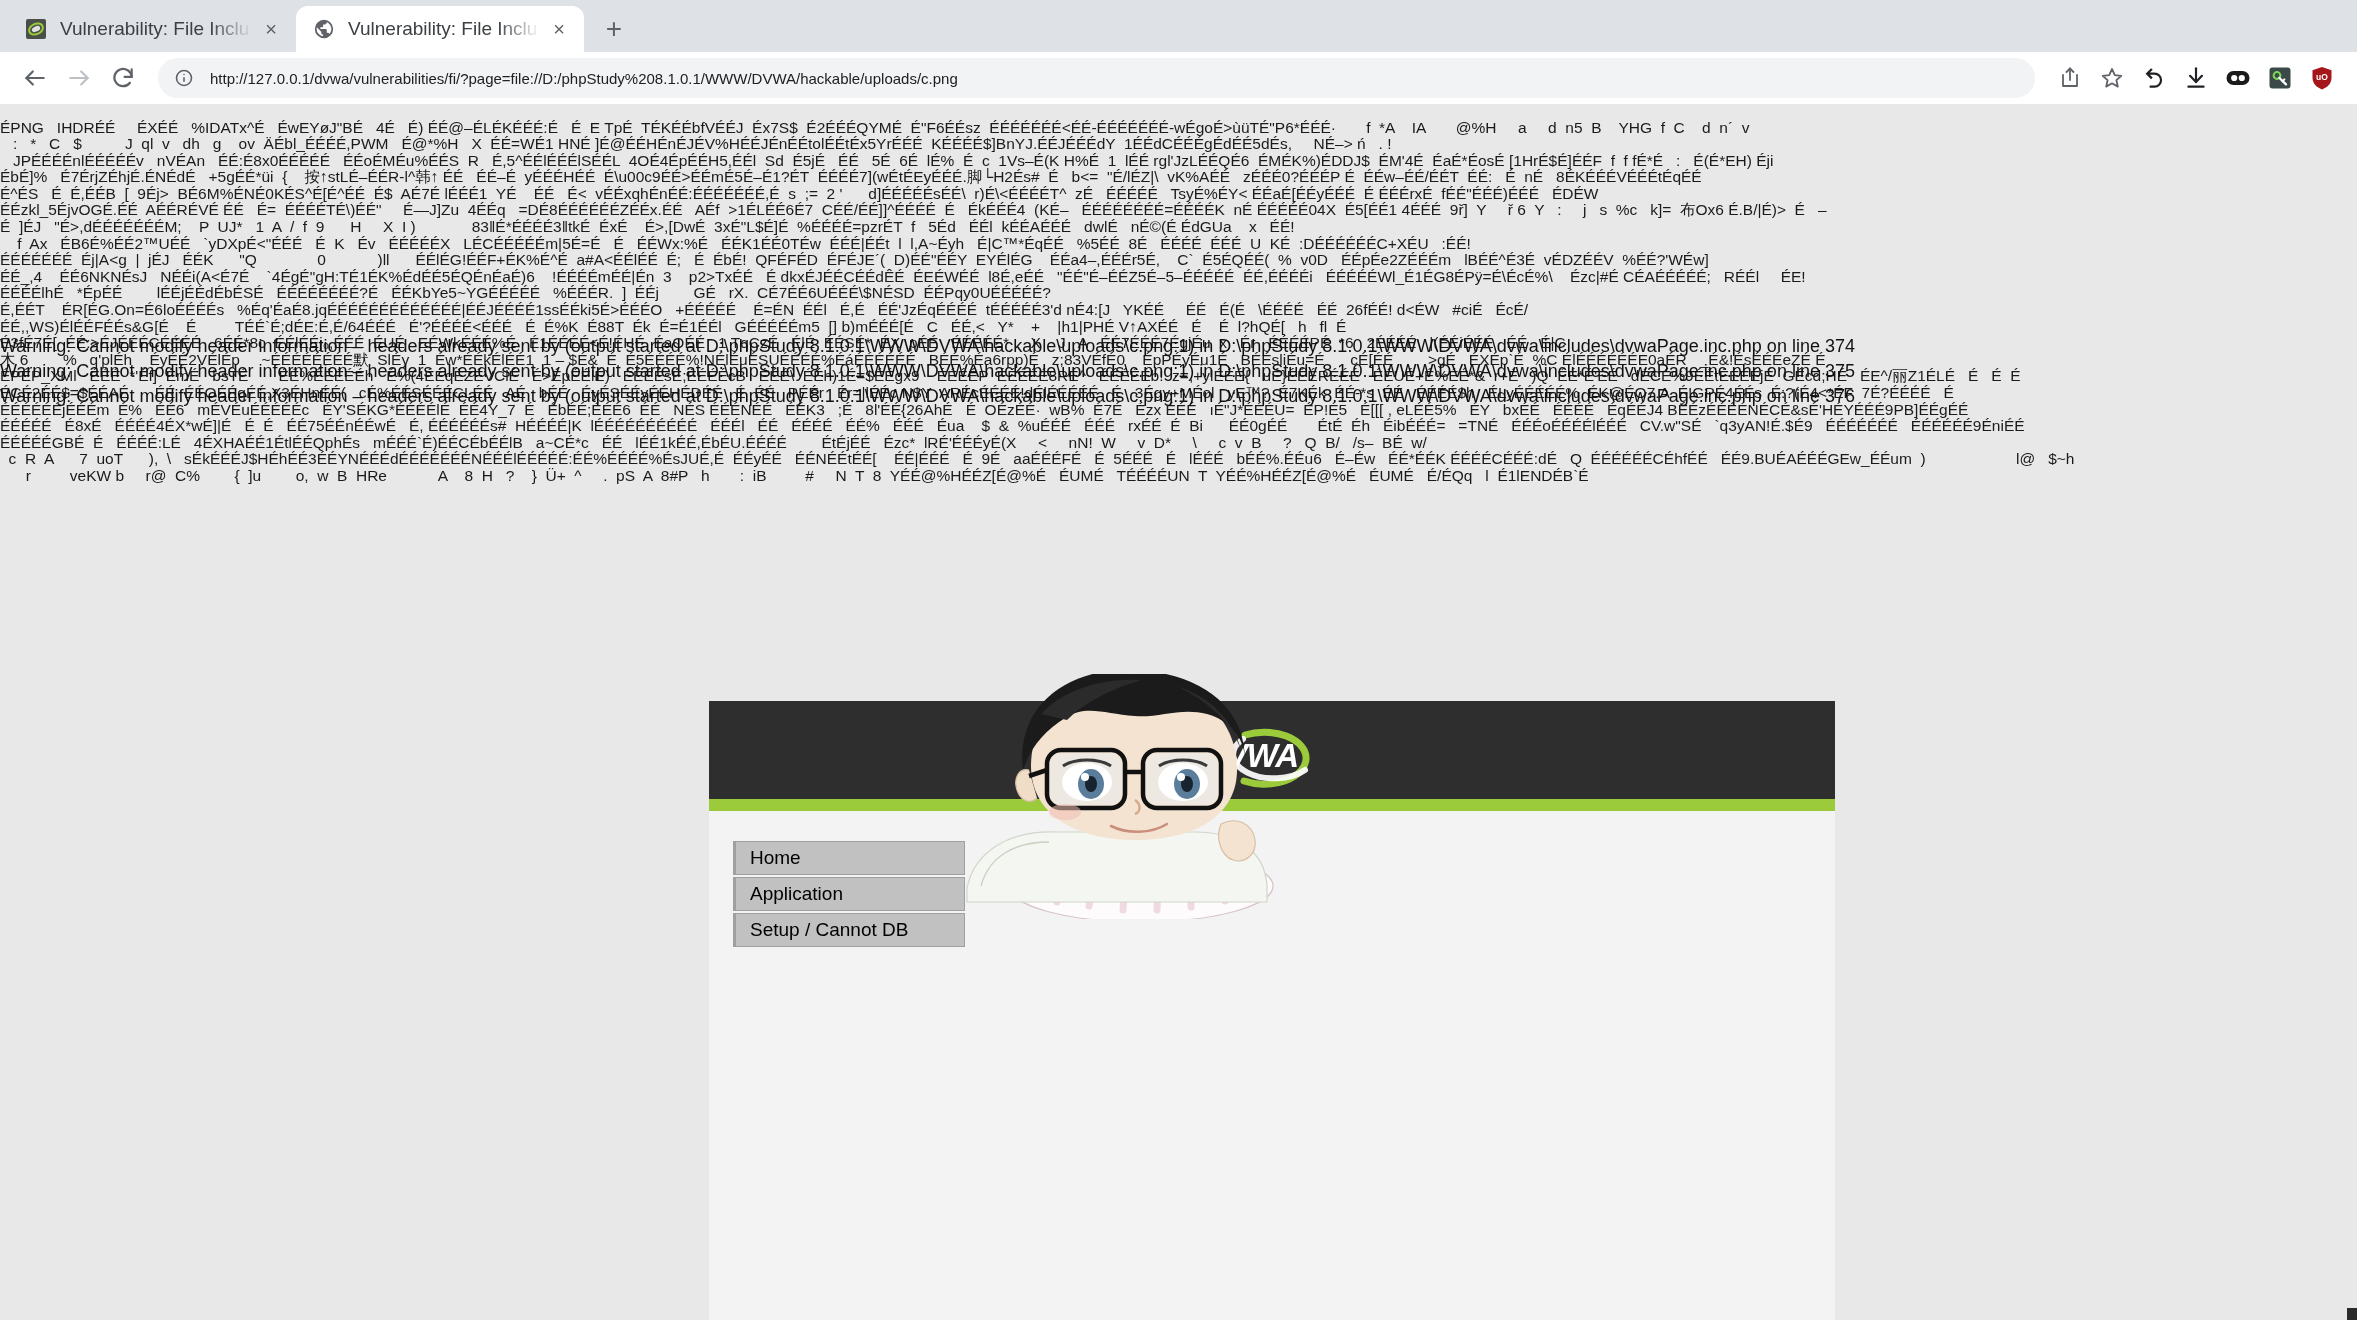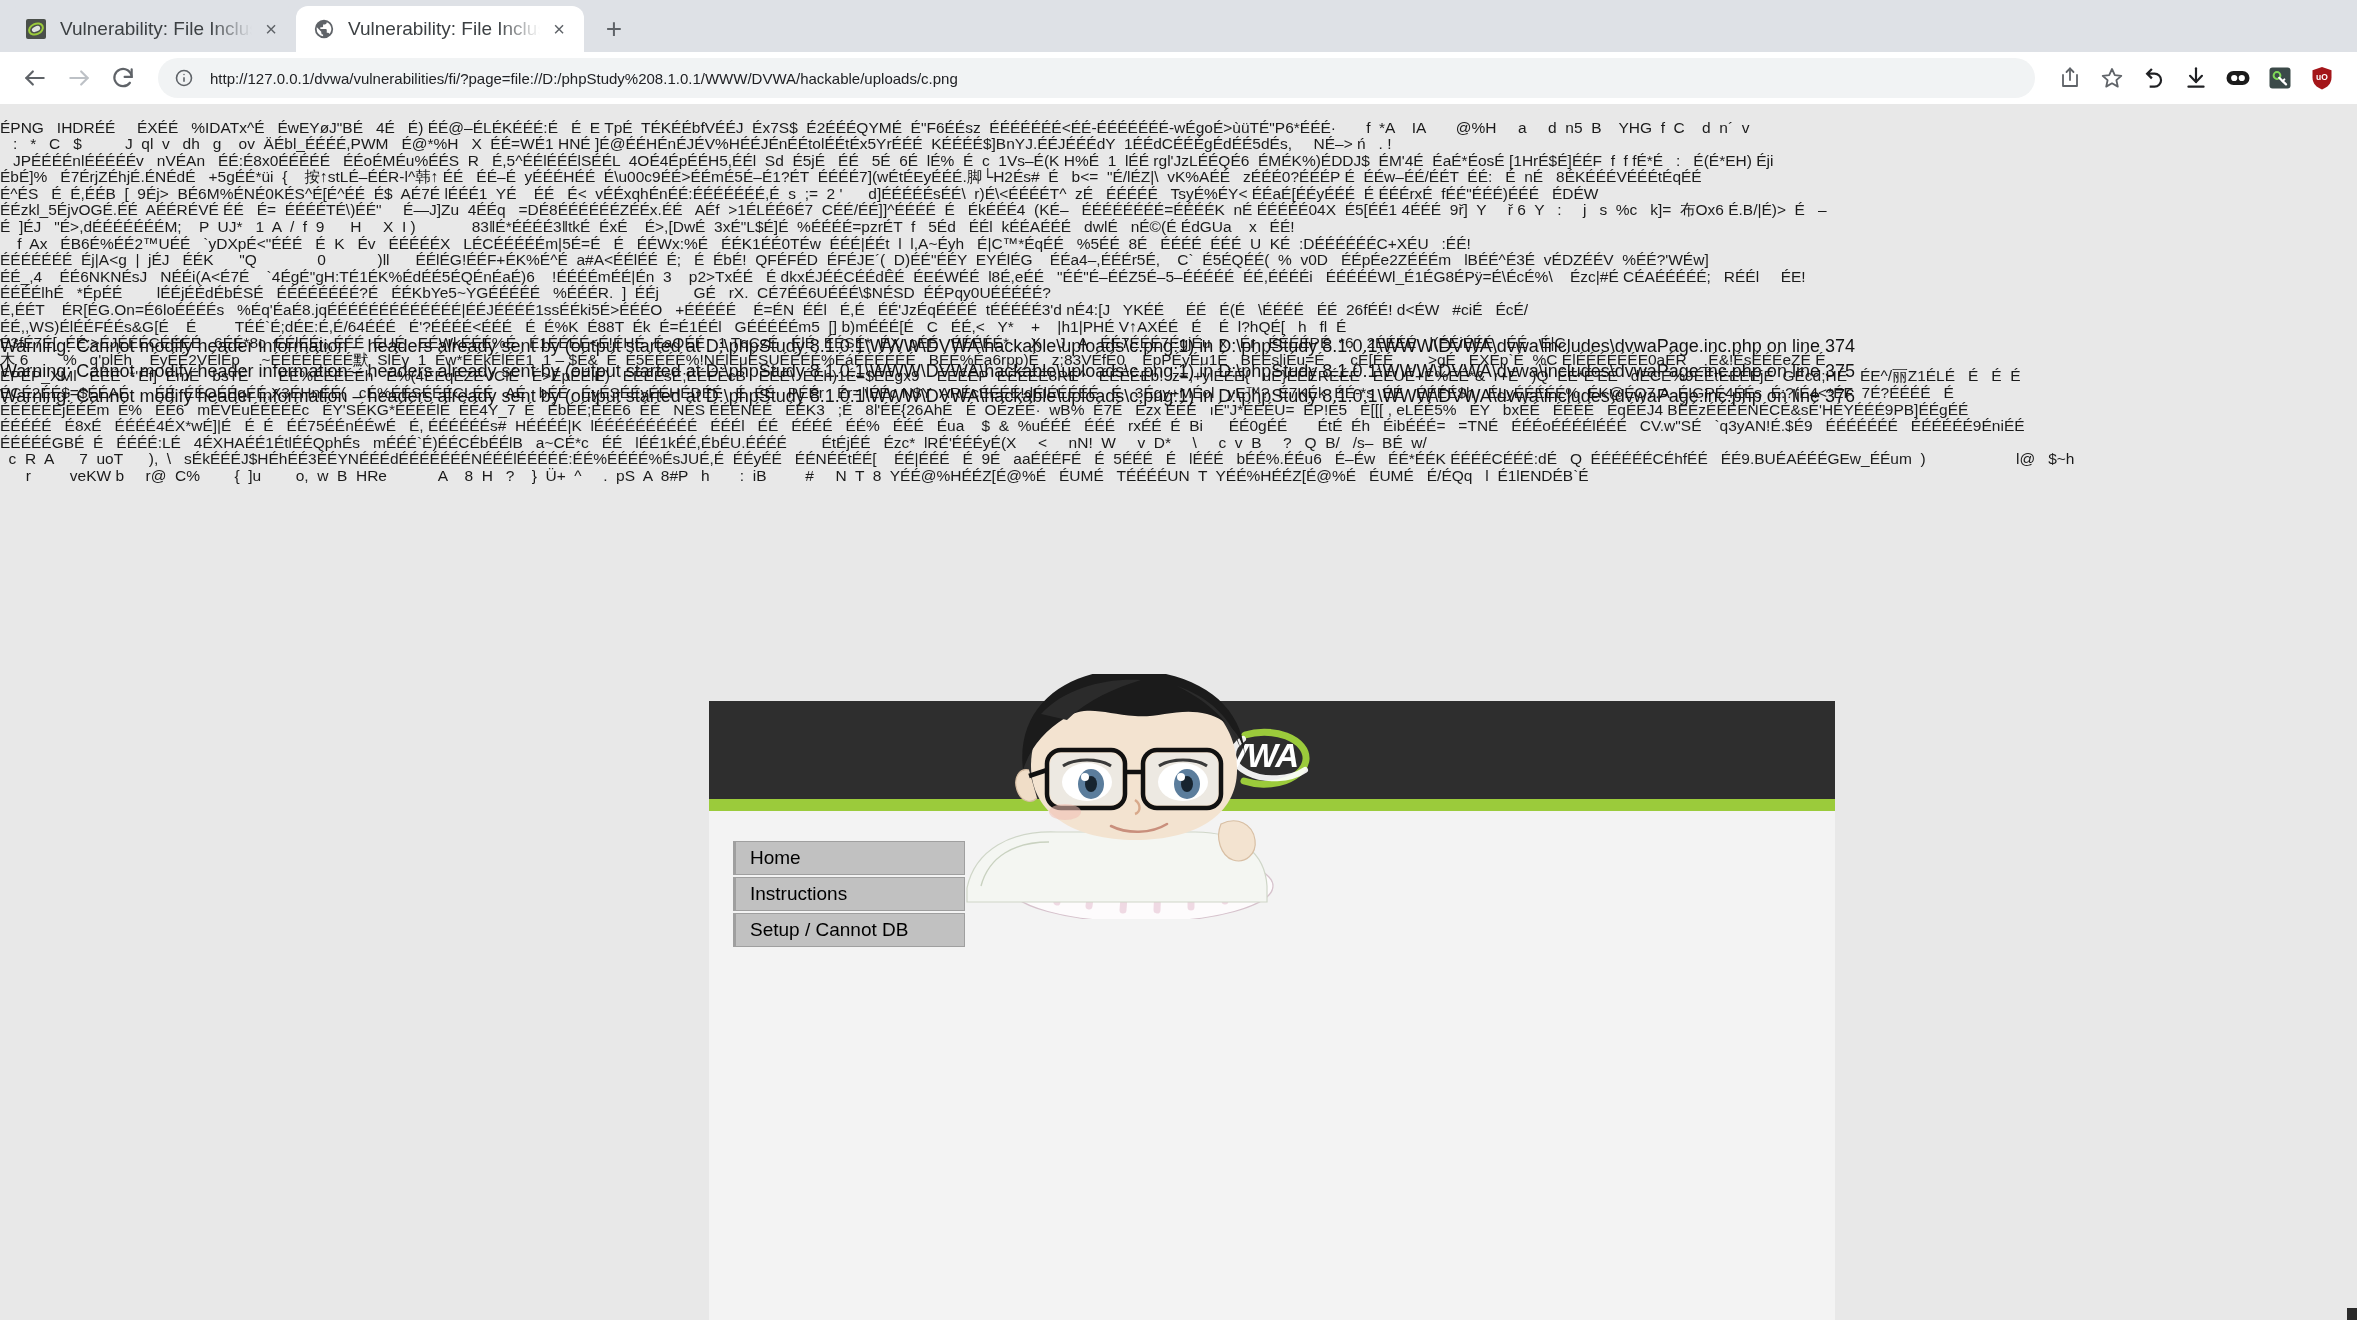--- a/index.html
+++ b/index.html
@@ -320,21 +320,21 @@
             <text x="18" y="44" font-family="Liberation Sans, sans-serif" font-size="33" font-weight="bold" font-style="italic" fill="#ffffff" letter-spacing="-1">DVWA</text>
           </svg>
         </div>
       </div>
 
       <div class="dvwa-body">
         <div class="dvwa-nav">
 
           <div class="navgroup">
             <a class="navitem" href="#">Home</a>
-            <a class="navitem" href="#">Instructions</a>
+            <a class="navitem" href="#">Application</a>
             <a class="navitem" href="#">Setup / Cannot DB</a>
           </div>
 
 
         </div>
         <div class="dvwa-main"></div>
       </div>
     </div>
 
     <div class="anime">

